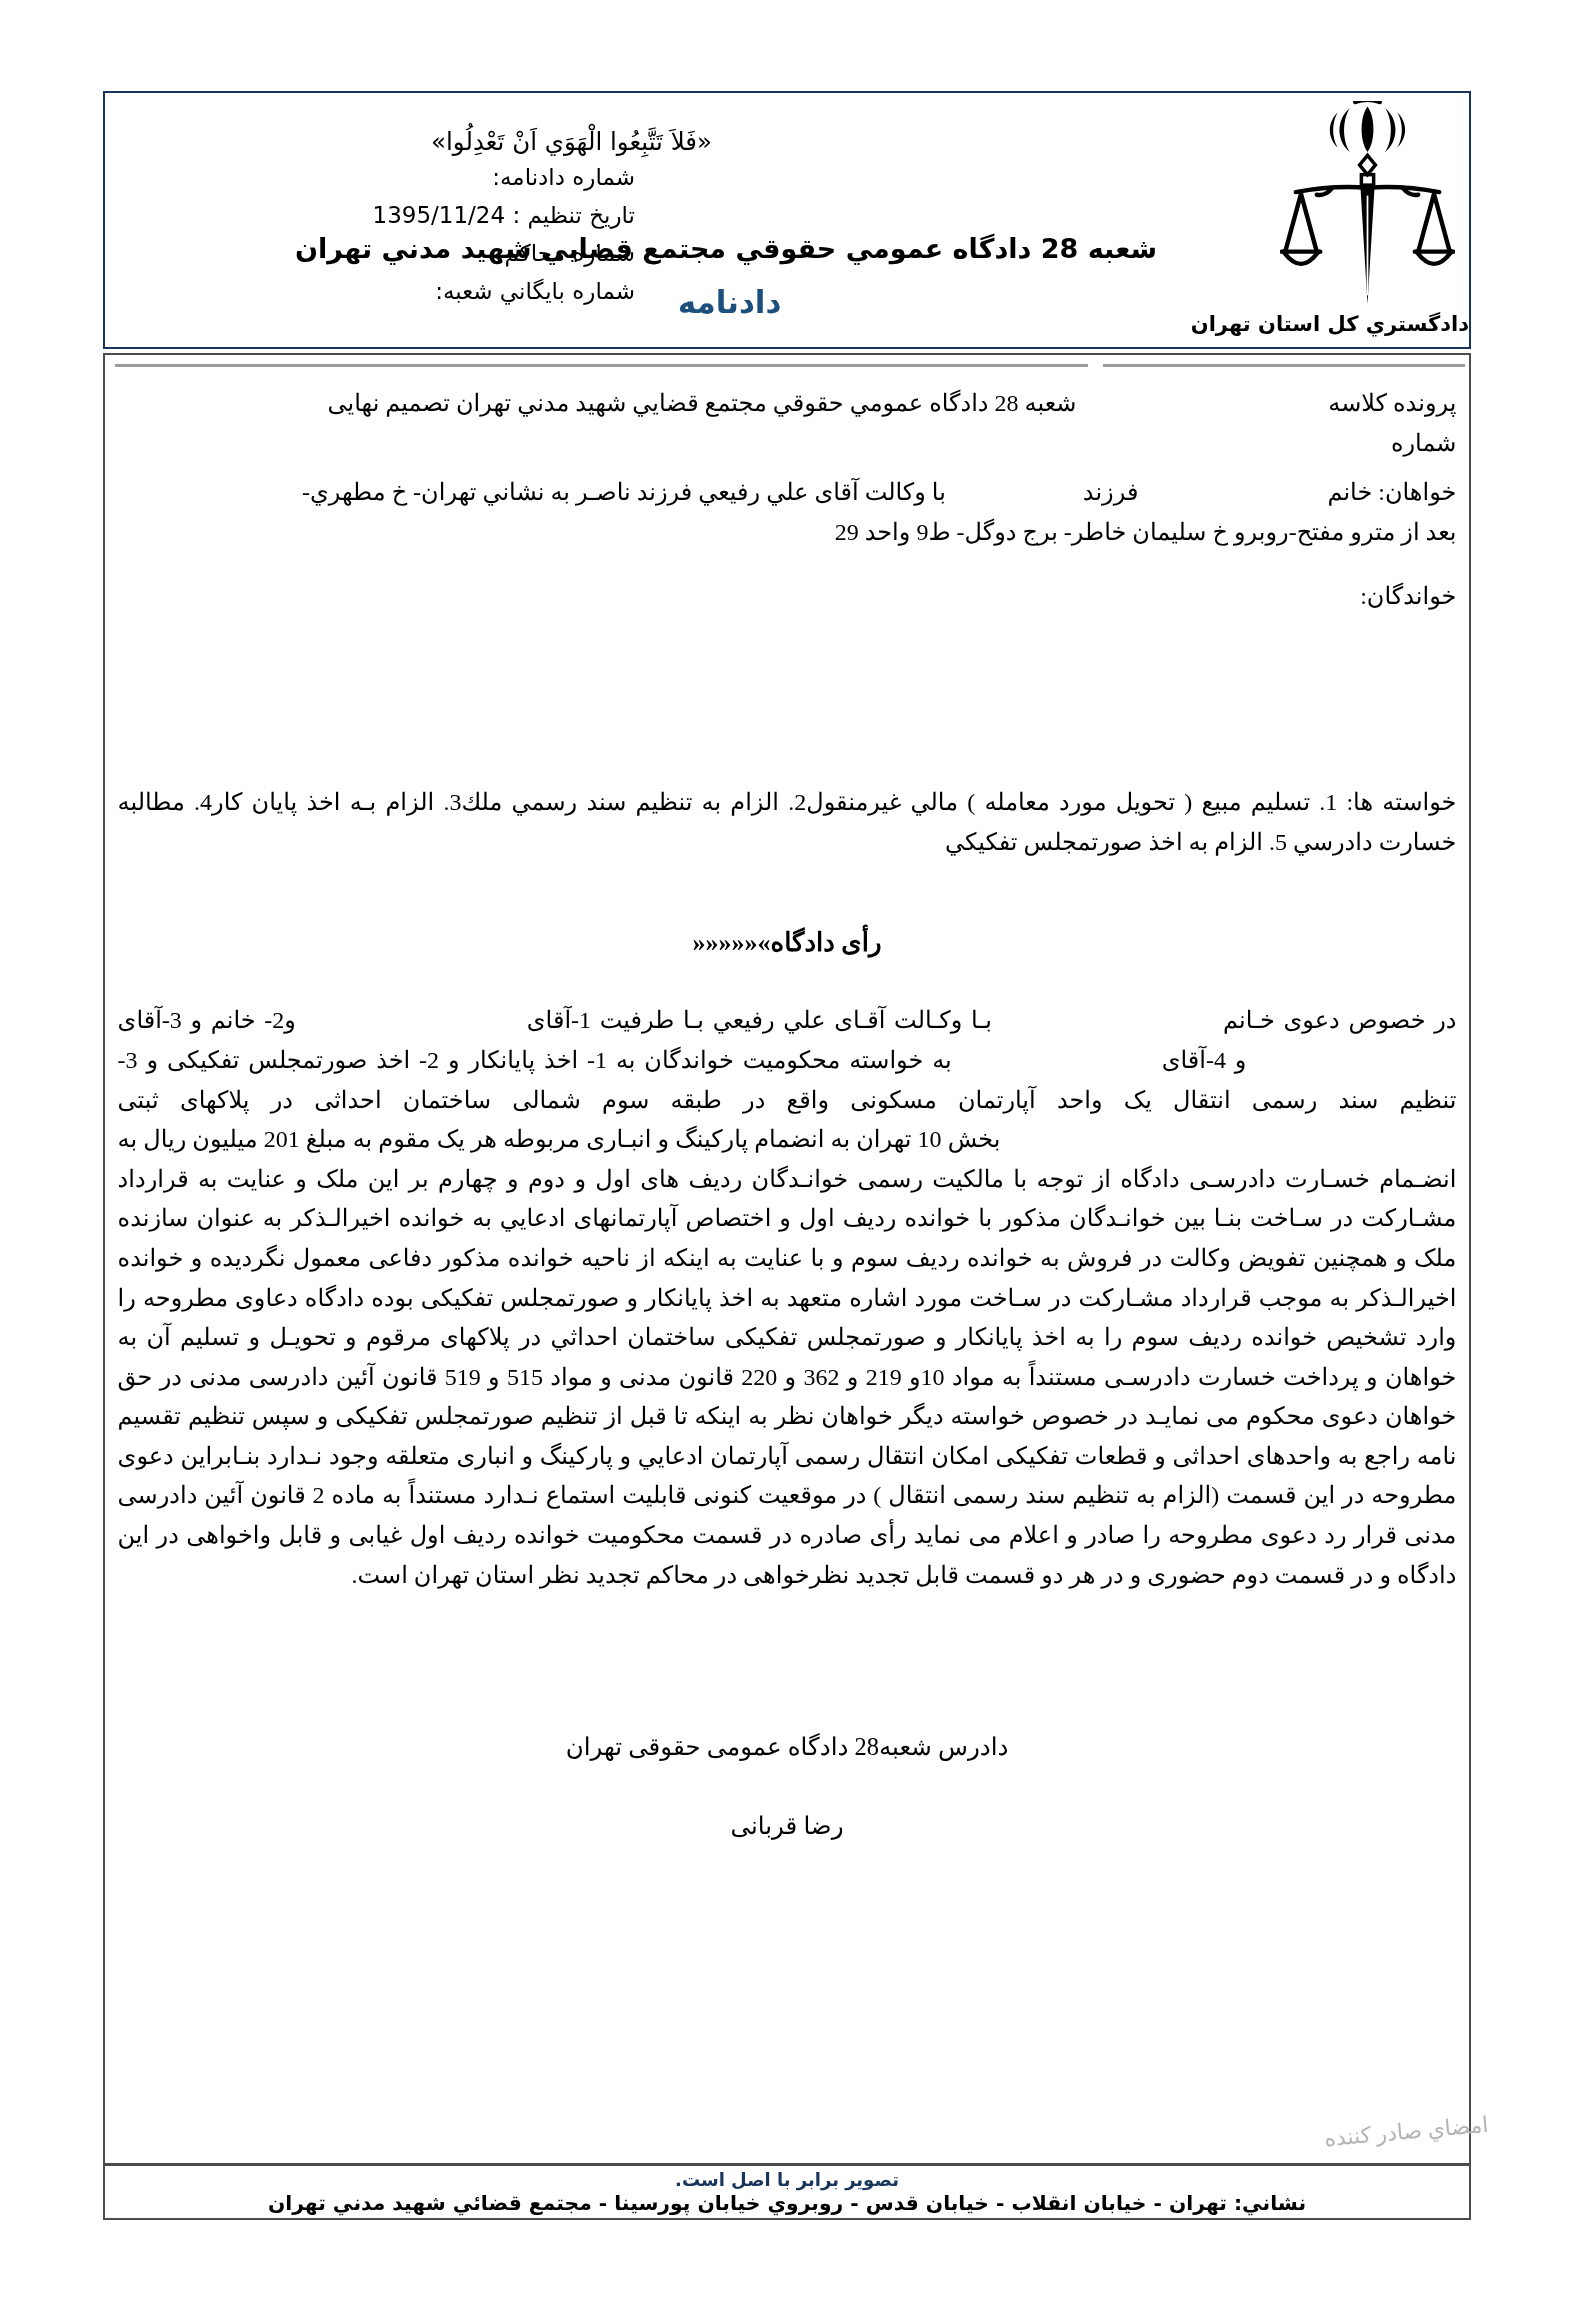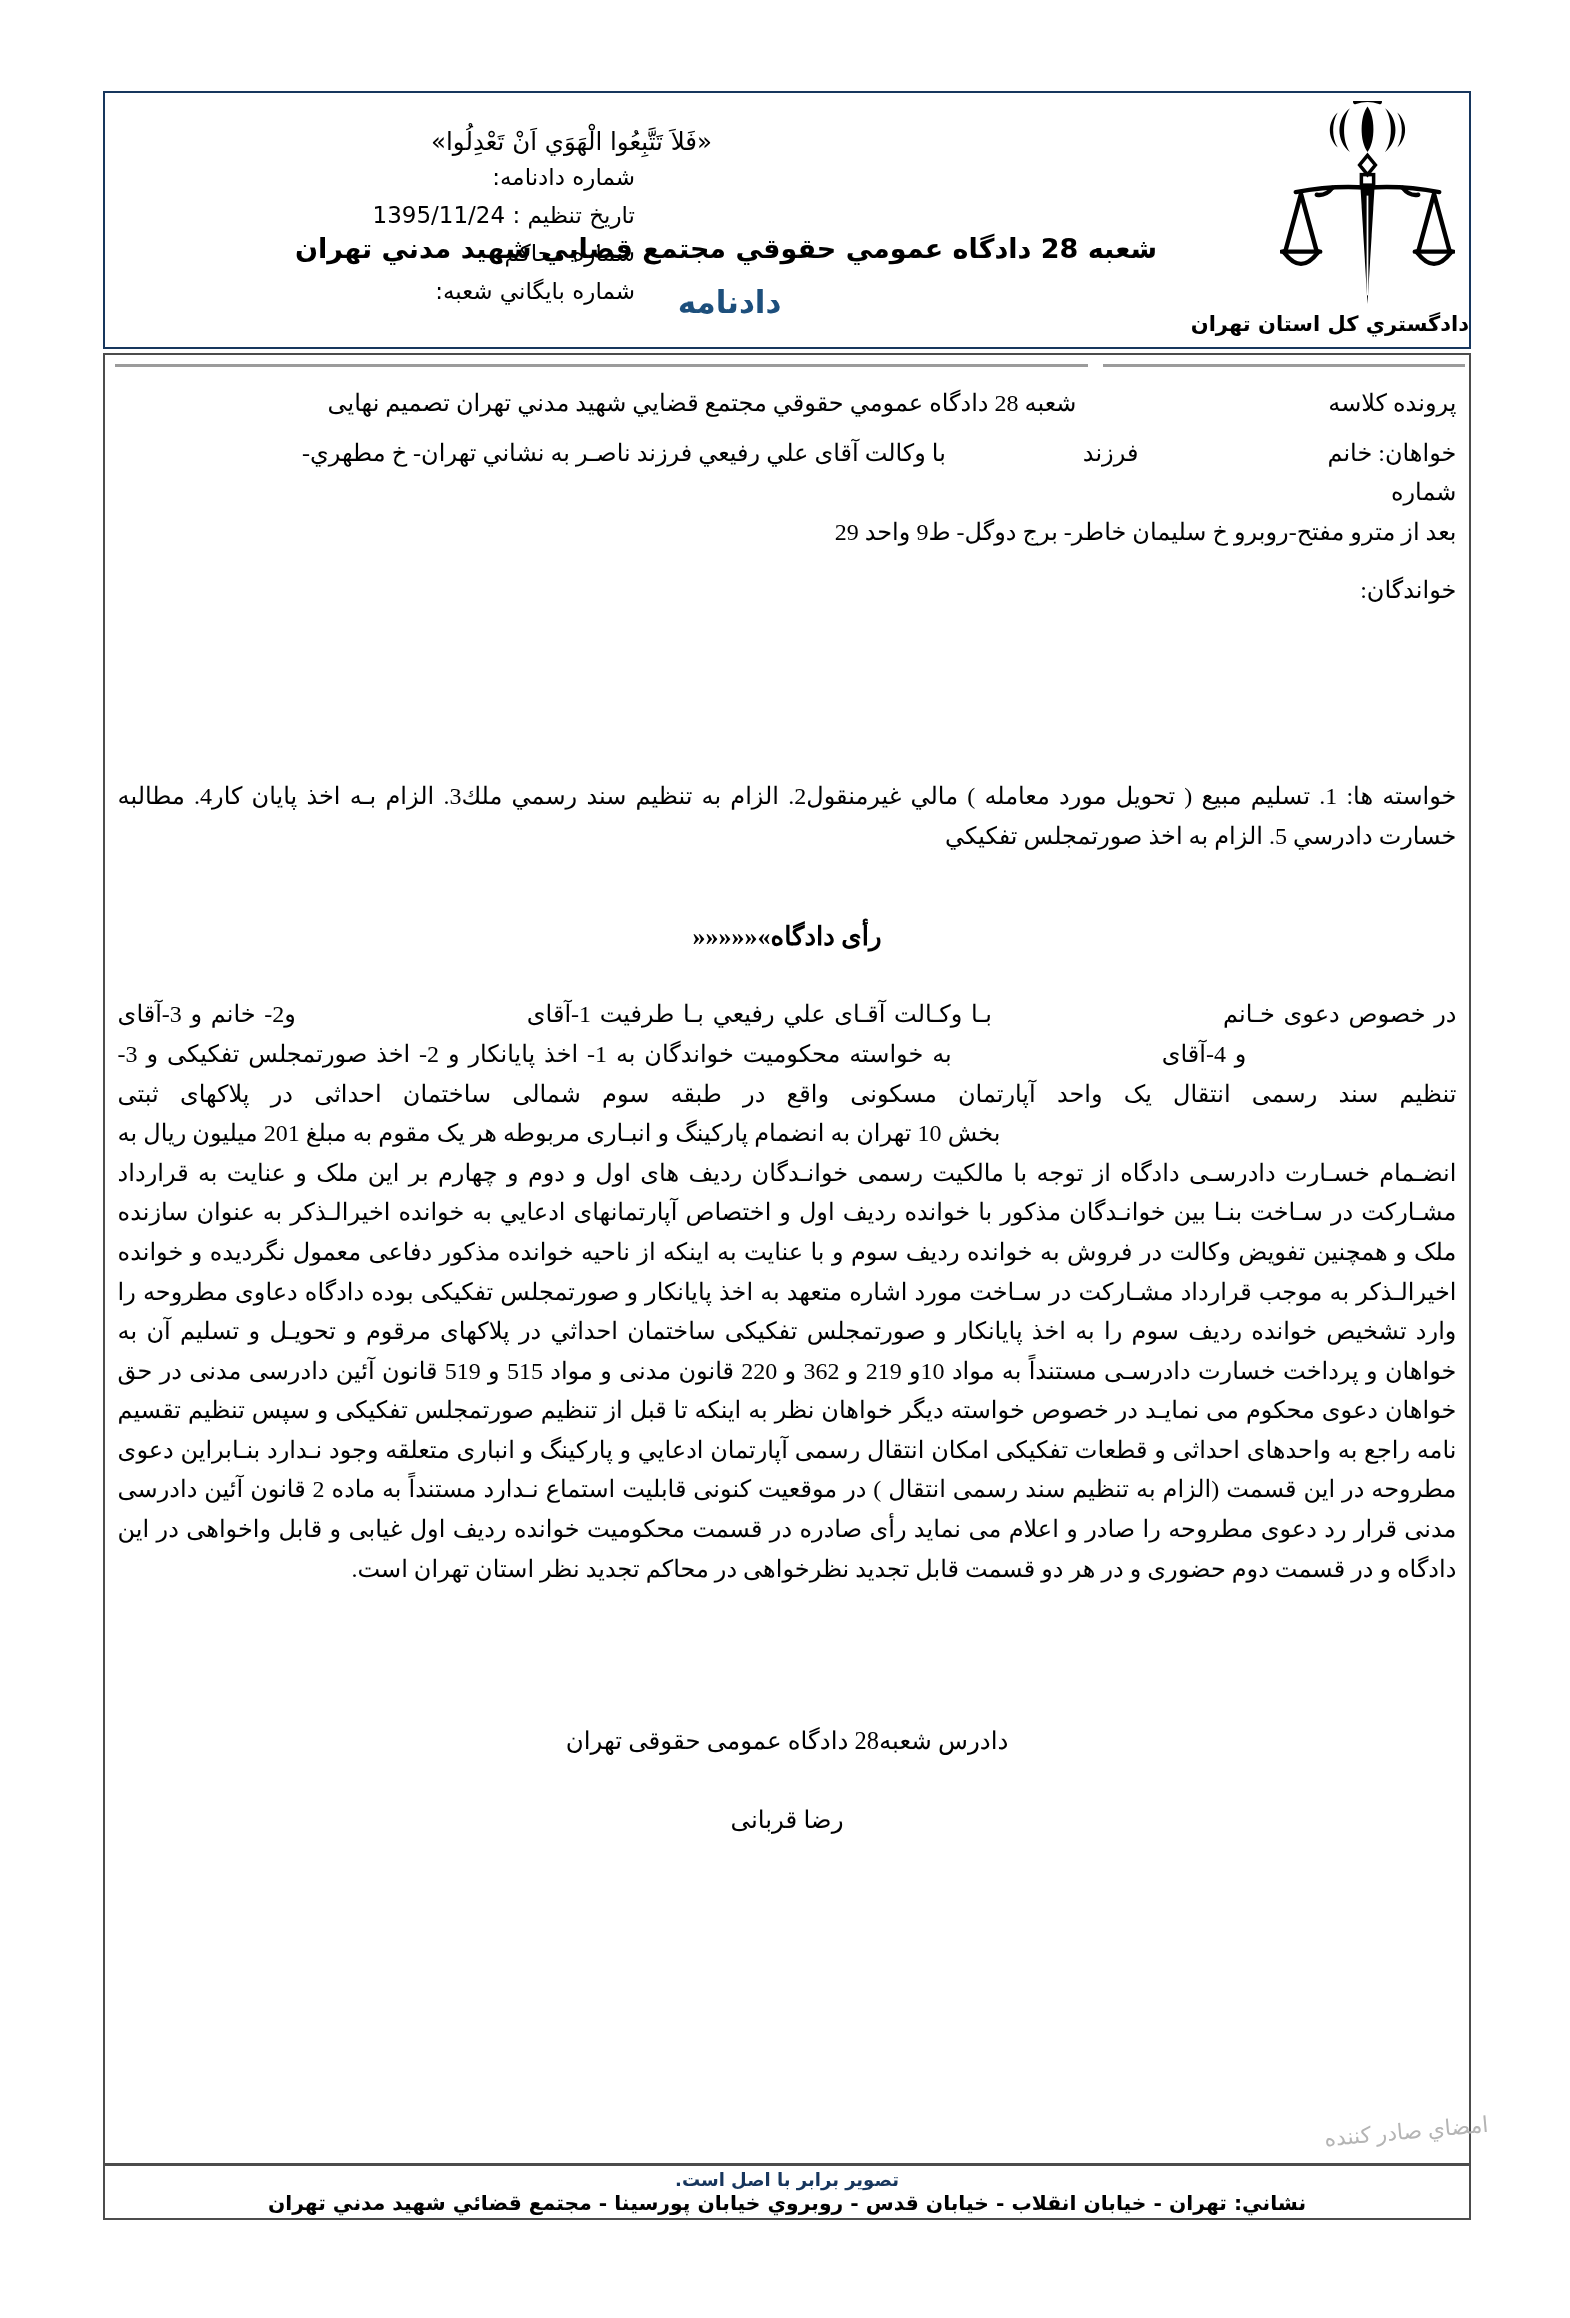--- a/index.html
+++ b/index.html
@@ -43,21 +43,21 @@
     position:absolute;left:104px;top:353px;width:1364px;height:1808px;
     border:2.1px solid #4c4c4c;background:#fff;font-family:Liberation Serif, serif;
   }
   .sep{position:absolute;top:9px;height:2.8px;background:#9b9b9b;}
   .sep.left-seg{left:9.8px;width:973px;}
   .sep.right-seg{right:4.2px;width:362px;}
   .mtext{font-size:24px;line-height:1.65;margin:0;padding:0 12.6px;}
   .case-line{margin-top:29.4px;}
   .gap{display:inline-block;height:0.7px;}
   .plaintiff-1{margin-top:9.8px;}
-  .defendants{margin-top:18px;}
+  .defendants{margin-top:24px;}
   .claims{margin-top:167px;text-align:justify;}
   .verdict-heading{
     margin-top:65px;text-align:center;font-size:26px;font-weight:bold;
   }
   .ruling{margin-top:43px;text-align:justify;}
   .judge-title{margin-top:137px;text-align:center;font-size:24.5px;}
   .judge-name{margin-top:50px;text-align:center;font-size:24.5px;}
   .issuer-sig{
     position:absolute;bottom:18px;left:auto;right:-19.6px;
     color:#b4b4b4;font-size:22px;white-space:nowrap;
@@ -133,26 +133,26 @@
     <div class="org-name">دادگستري کل استان تهران</div>
   </div>
 
   <div class="main-box">
     <div class="sep left-seg"></div>
     <div class="sep right-seg"></div>
 
     <p class="mtext case-line">
       <span>پرونده کلاسه</span><span class="gap" style="width:252px"></span><span>شعبه 28 دادگاه عمومي حقوقي مجتمع قضايي شهيد مدني تهران تصميم نهايی</span>
     </p>
+    <p class="mtext">
+      <span>شماره</span>
+    </p>
+
     <p class="mtext plaintiff-1">
       <span>خواهان: خانم</span><span class="gap" style="width:189px"></span><span>فرزند</span><span class="gap" style="width:137px"></span><span>با وكالت آقای علي رفيعي فرزند ناصـر به نشاني تهران- خ مطهري-</span>
-    </p>
-
-    <p class="mtext">
-      <span>شماره</span>
     </p>
     <p class="mtext">
       <span>بعد از مترو مفتح-روبرو خ سليمان خاطر- برج دوگل- ط9 واحد 29</span>
     </p>
 
     <p class="mtext defendants">
       <span>خواندگان:</span>
     </p>
 
     <p class="mtext claims">

